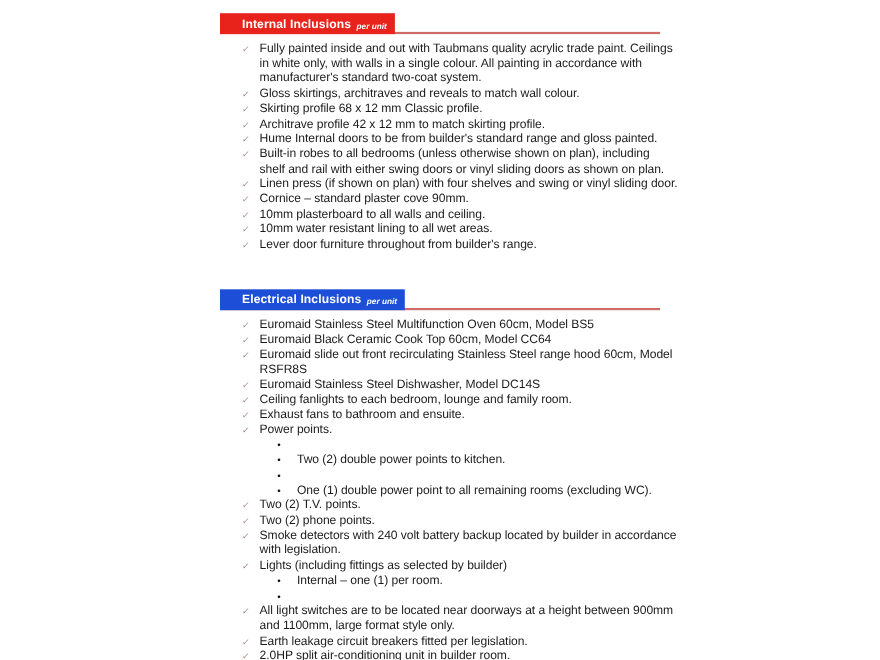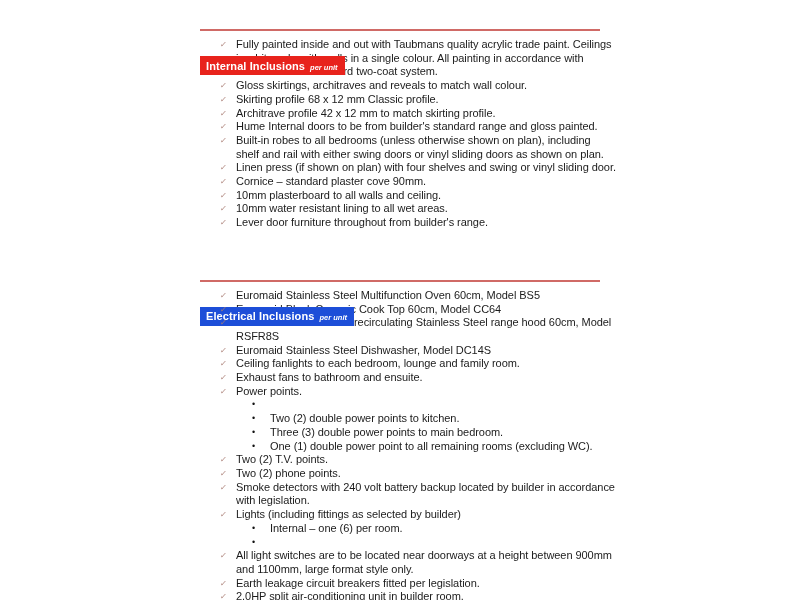--- a/index.html
+++ b/index.html
@@ -8,22 +8,22 @@
     font-family:"Liberation Sans",sans-serif;
     -webkit-font-smoothing:antialiased;
   }
   .page{position:relative;width:800px;height:600px;background:#ffffff;overflow:hidden;}
   .doc{position:absolute;left:200px;top:12px;width:416px;}
   .sec + .sec{margin-top:33px;}
   .sec-header{position:relative;height:19px;margin-bottom:7px;}
   .underline{position:absolute;left:0;bottom:0;width:400px;height:2px;background:#d06a66;}
   .title-box{
     position:absolute;left:0;top:0;height:19px;
-    display:inline-flex;align-items:center;padding:0 7px 0 6px;
-    background:#e8231c;box-sizing:border-box;white-space:nowrap;margin-top:44px;
+    display:inline-flex;align-items:center;padding:0 7px 0 20px;
+    background:#e8231c;box-sizing:border-box;white-space:nowrap;
   }
   .title{color:#ffffff;font-weight:bold;font-size:11px;letter-spacing:0.1px;}
   .subtitle{color:#ffffff;font-weight:bold;font-style:italic;font-size:7.5px;margin-left:5px;margin-top:3px;text-align:center;}
   .item-row{display:flex;align-items:flex-start;}
   .check{
     flex:0 0 16px;margin-left:20px;
     font-size:8px;line-height:13.7px;color:#a87c72;
     transform:skewX(-8deg);
   }
   .itext,.stext{
@@ -167,21 +167,20 @@
             </div>
             <div class="sub-row">
               <span class="bullet">•</span>
             </div>
             <div class="sub-row">
               <span class="bullet">•</span>
               <p class="stext">Two (2) double power points to kitchen.</p>
             </div>
             <div class="sub-row">
               <span class="bullet">•</span>
-              <p class="stext">Three (3) double power points to main bedroom.</p>
             </div>
             <div class="sub-row">
               <span class="bullet">•</span>
               <p class="stext">One (1) double power point to all remaining rooms (excluding WC).</p>
             </div>
           </div>
           <div>
             <div class="item-row">
               <span class="check" style="color: rgb(168, 124, 114);">✓</span>
               <p class="itext">Two (2) T.V. points.</p>
@@ -199,21 +198,21 @@
               <p class="itext">Smoke detectors with 240 volt battery backup located by builder in accordance with legislation.</p>
             </div>
           </div>
           <div>
             <div class="item-row">
               <span class="check" style="color: rgb(168, 124, 114);">✓</span>
               <p class="itext">Lights (including fittings as selected by builder)</p>
             </div>
             <div class="sub-row">
               <span class="bullet">•</span>
-              <p class="stext">Internal – one (6) per room.</p>
+              <p class="stext">Internal – one (1) per room.</p>
             </div>
             <div class="sub-row">
               <span class="bullet">•</span>
             </div>
           </div>
           <div>
             <div class="item-row">
               <span class="check" style="color: rgb(168, 124, 114);">✓</span>
               <p class="itext">All light switches are to be located near doorways at a height between 900mm and 1100mm, large format style only.</p>
             </div>

